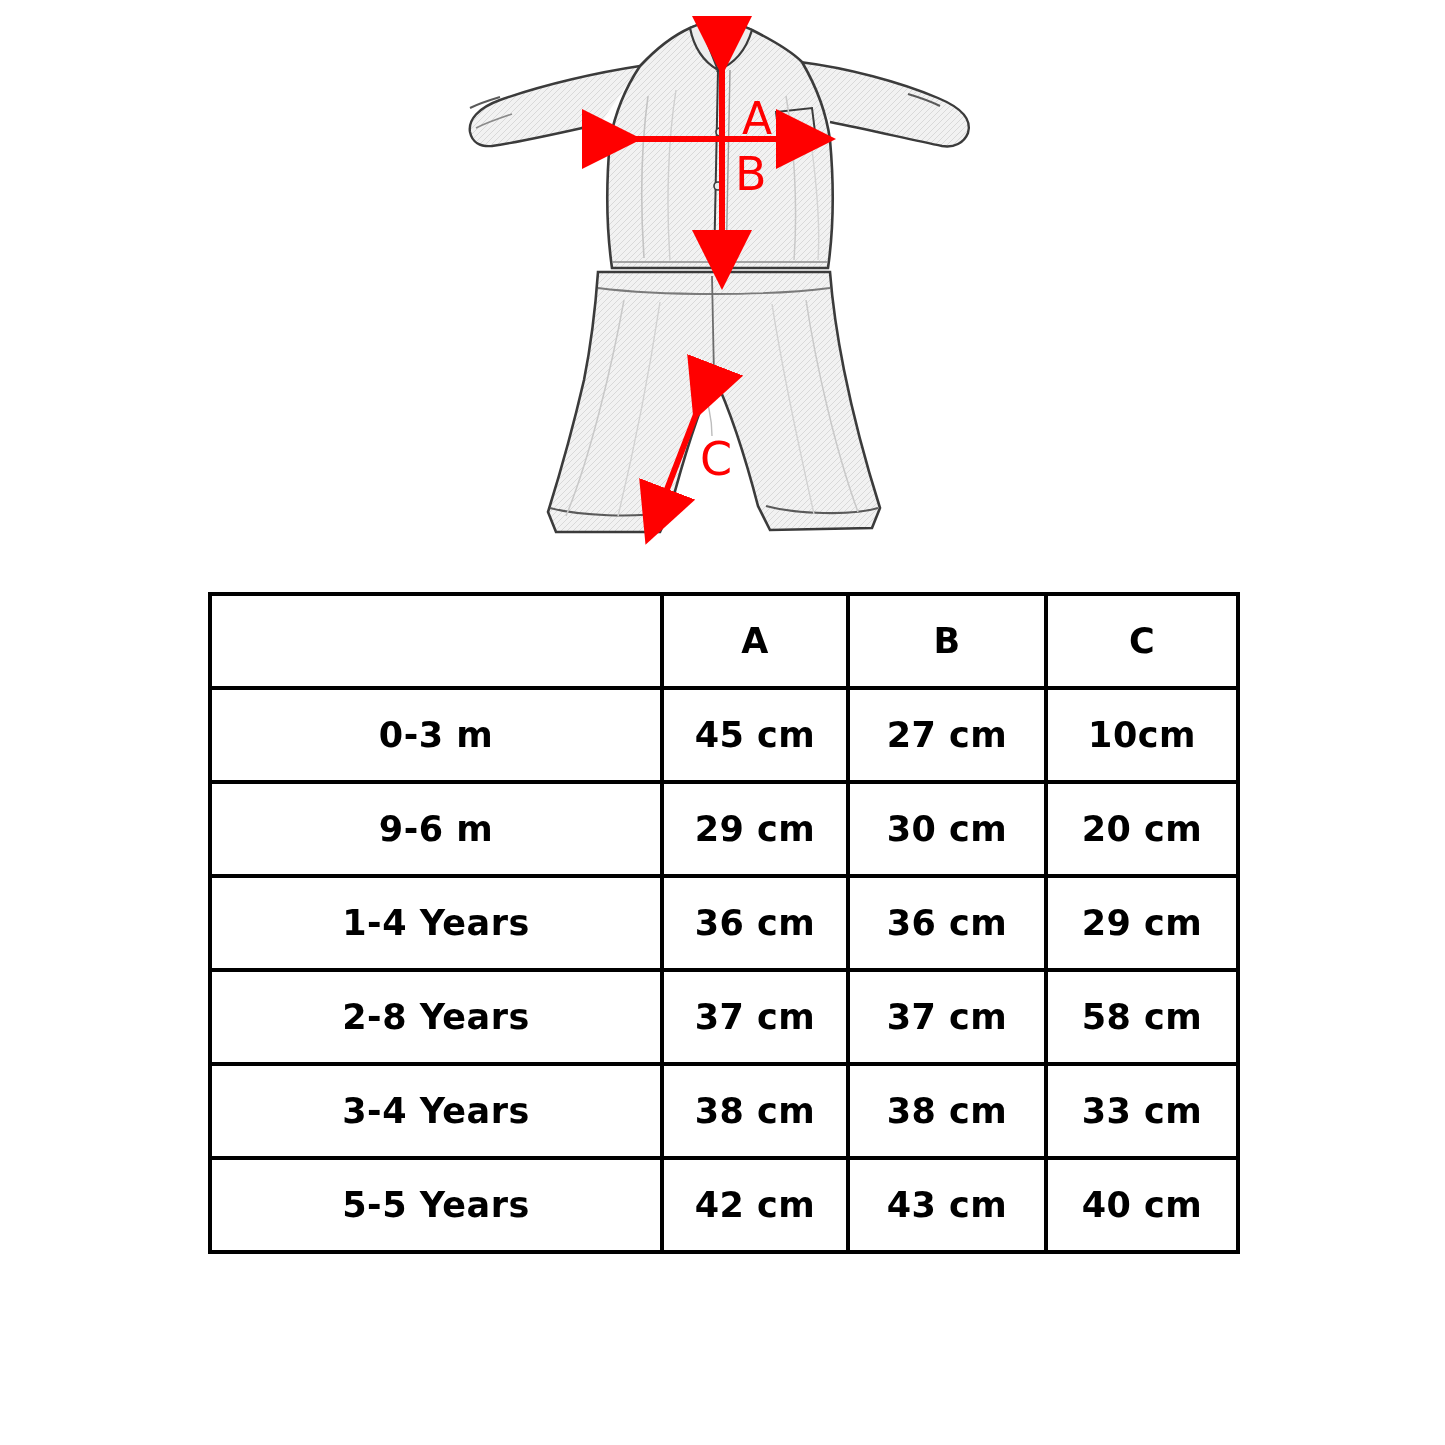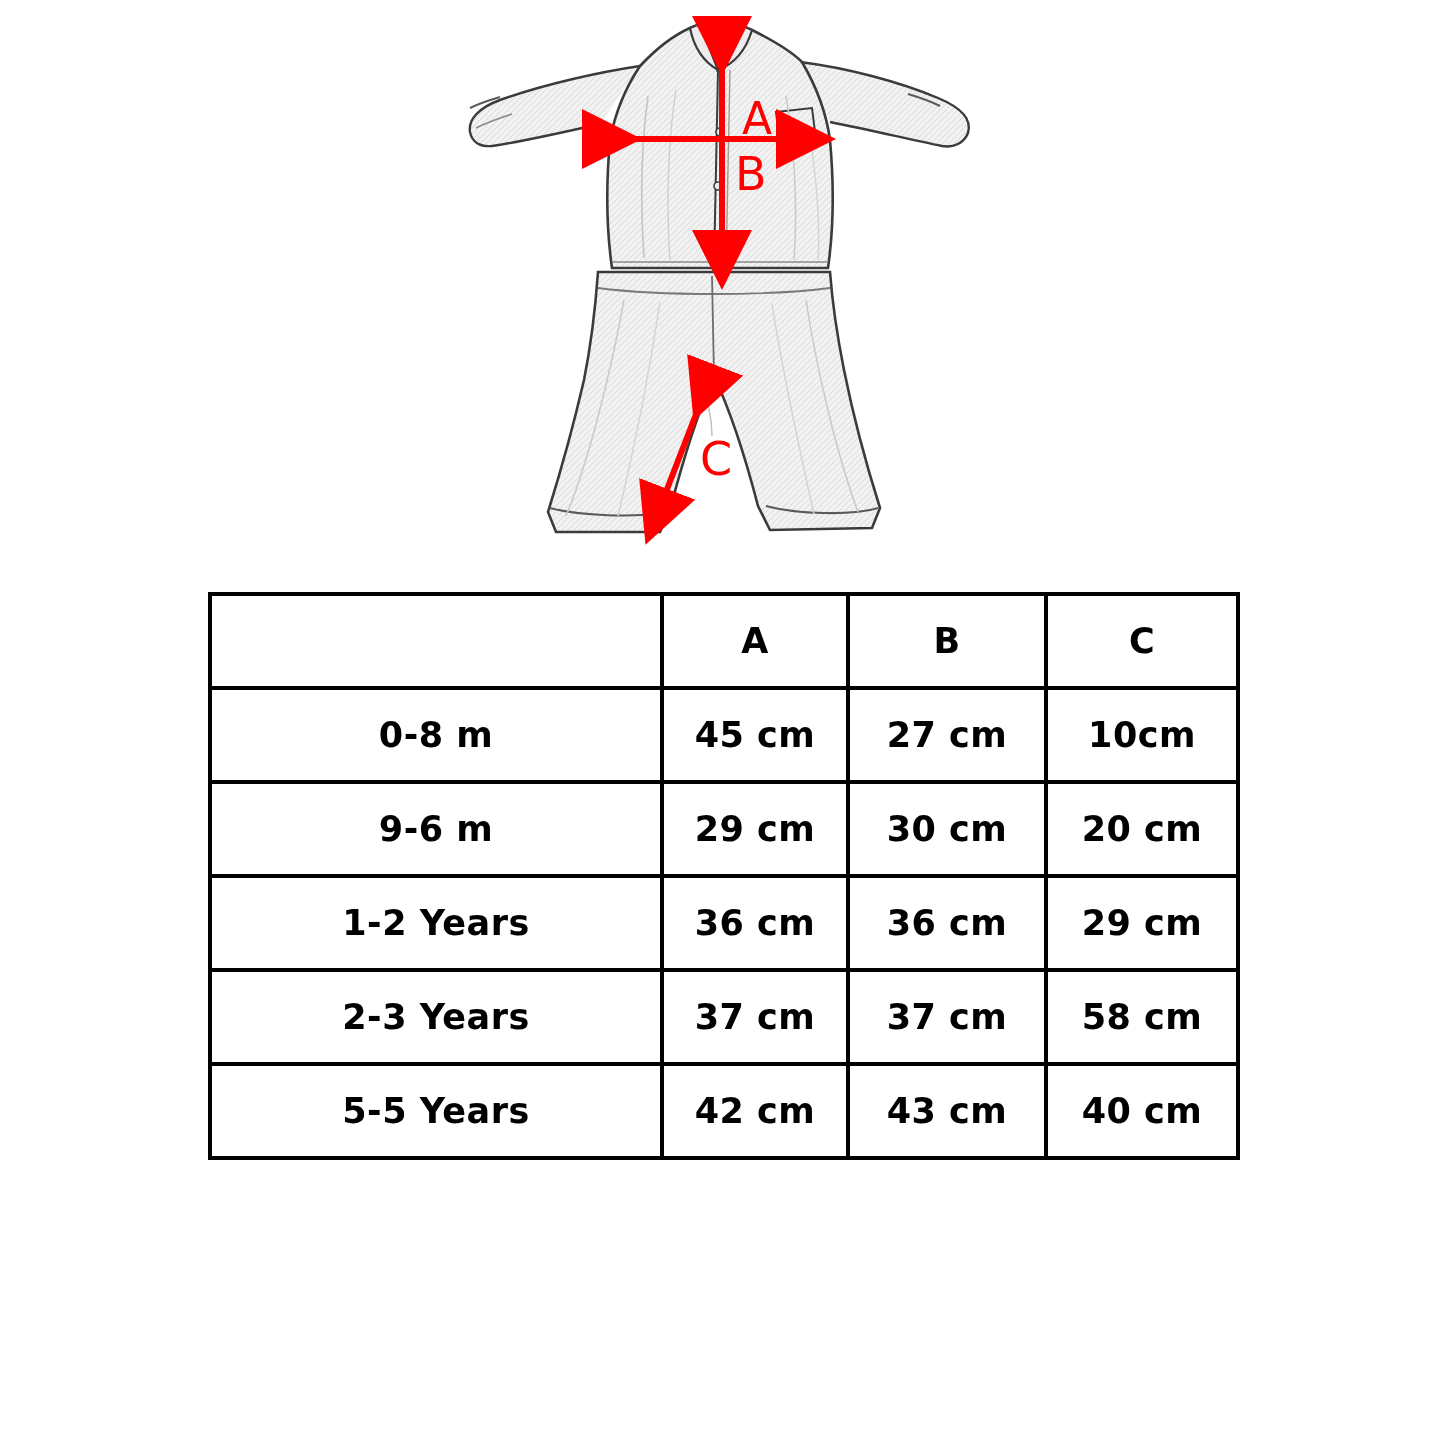--- a/index.html
+++ b/index.html
@@ -177,42 +177,48 @@
     <thead>
       <tr class="head-row">
         <th class="head-blank"></th>
         <th>A</th>
         <th>B</th>
         <th>C</th>
       </tr>
     </thead>
     <tbody>
       <tr>
-        <td class="label-cell">0-8 m</td>
+        <td class="label-cell">0-3 m</td>
         <td class="val-cell">45 cm</td>
         <td class="val-cell">27 cm</td>
         <td class="val-cell">10cm</td>
       </tr>
       <tr>
         <td class="label-cell">9-6 m</td>
         <td class="val-cell">29 cm</td>
         <td class="val-cell">30 cm</td>
         <td class="val-cell">20 cm</td>
       </tr>
       <tr>
-        <td class="label-cell">1-2 Years</td>
+        <td class="label-cell">1-4 Years</td>
         <td class="val-cell">36 cm</td>
         <td class="val-cell">36 cm</td>
         <td class="val-cell">29 cm</td>
       </tr>
       <tr>
-        <td class="label-cell">2-3 Years</td>
+        <td class="label-cell">2-8 Years</td>
         <td class="val-cell">37 cm</td>
         <td class="val-cell">37 cm</td>
         <td class="val-cell">58 cm</td>
+      </tr>
+      <tr>
+        <td class="label-cell">3-4 Years</td>
+        <td class="val-cell">38 cm</td>
+        <td class="val-cell">38 cm</td>
+        <td class="val-cell">33 cm</td>
       </tr>
       <tr>
         <td class="label-cell">5-5 Years</td>
         <td class="val-cell">42 cm</td>
         <td class="val-cell">43 cm</td>
         <td class="val-cell">40 cm</td>
       </tr>
     </tbody>
   </table>
 </div>

